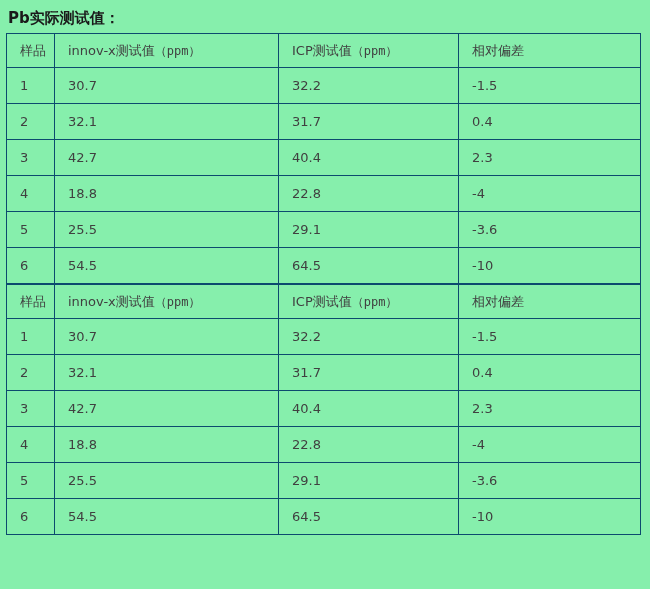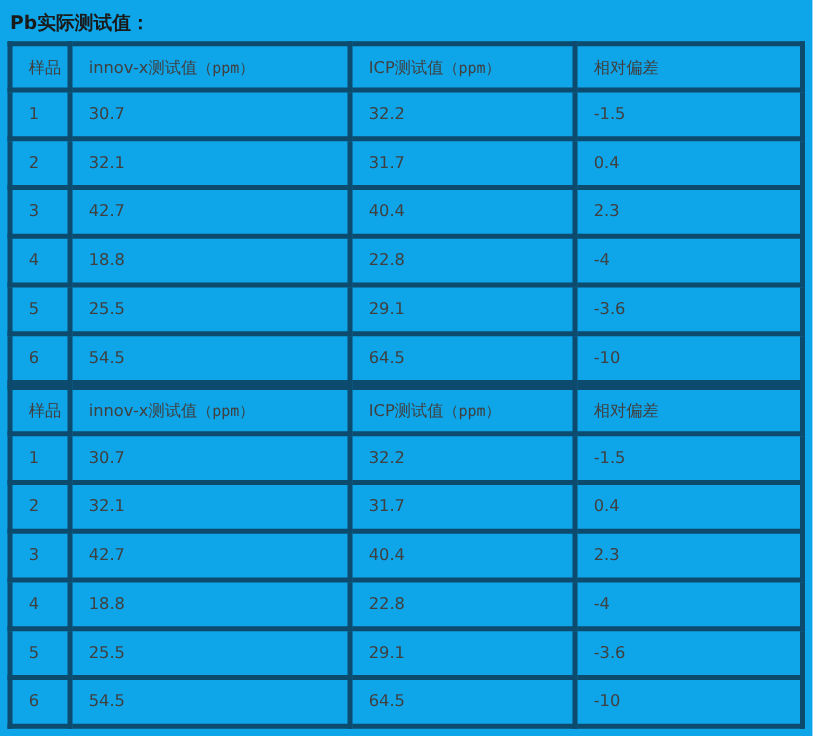--- a/index.html
+++ b/index.html
@@ -6,21 +6,21 @@
     margin: 0;
     padding: 0;
     background: #ffffff;
     font-family: "DejaVu Sans", "Liberation Sans", sans-serif;
   }
   .page {
     width: 650px;
     height: 589px;
     box-sizing: border-box;
     padding: 8px 0 0 6px;
-    background: #0ea5e9;
+    background: #86efac;
     overflow: hidden;
   }
   .section-title {
     font-size: 15px;
     font-weight: bold;
     color: #1a1a1a;
     line-height: 20px;
     margin: 0 0 5px 2px;
   }
   .section-title.second {
@@ -30,21 +30,21 @@
     border-collapse: collapse;
     table-layout: fixed;
     width: 634px;
   }
   table.data-table col.c1 { width: 48px; }
   table.data-table col.c2 { width: 224px; }
   table.data-table col.c3 { width: 180px; }
   table.data-table col.c4 { width: 182px; }
   table.data-table th,
   table.data-table td {
-    border: 4px solid #0c4a6e;
+    border: 1px solid #0c4a6e;
     font-size: 13px;
     font-weight: normal;
     color: #404040;
     text-align: left;
     vertical-align: middle;
     padding: 0 4px 0 13px;
     overflow: hidden;
     white-space: nowrap;
   }
   table.data-table thead th { height: 33px; }

